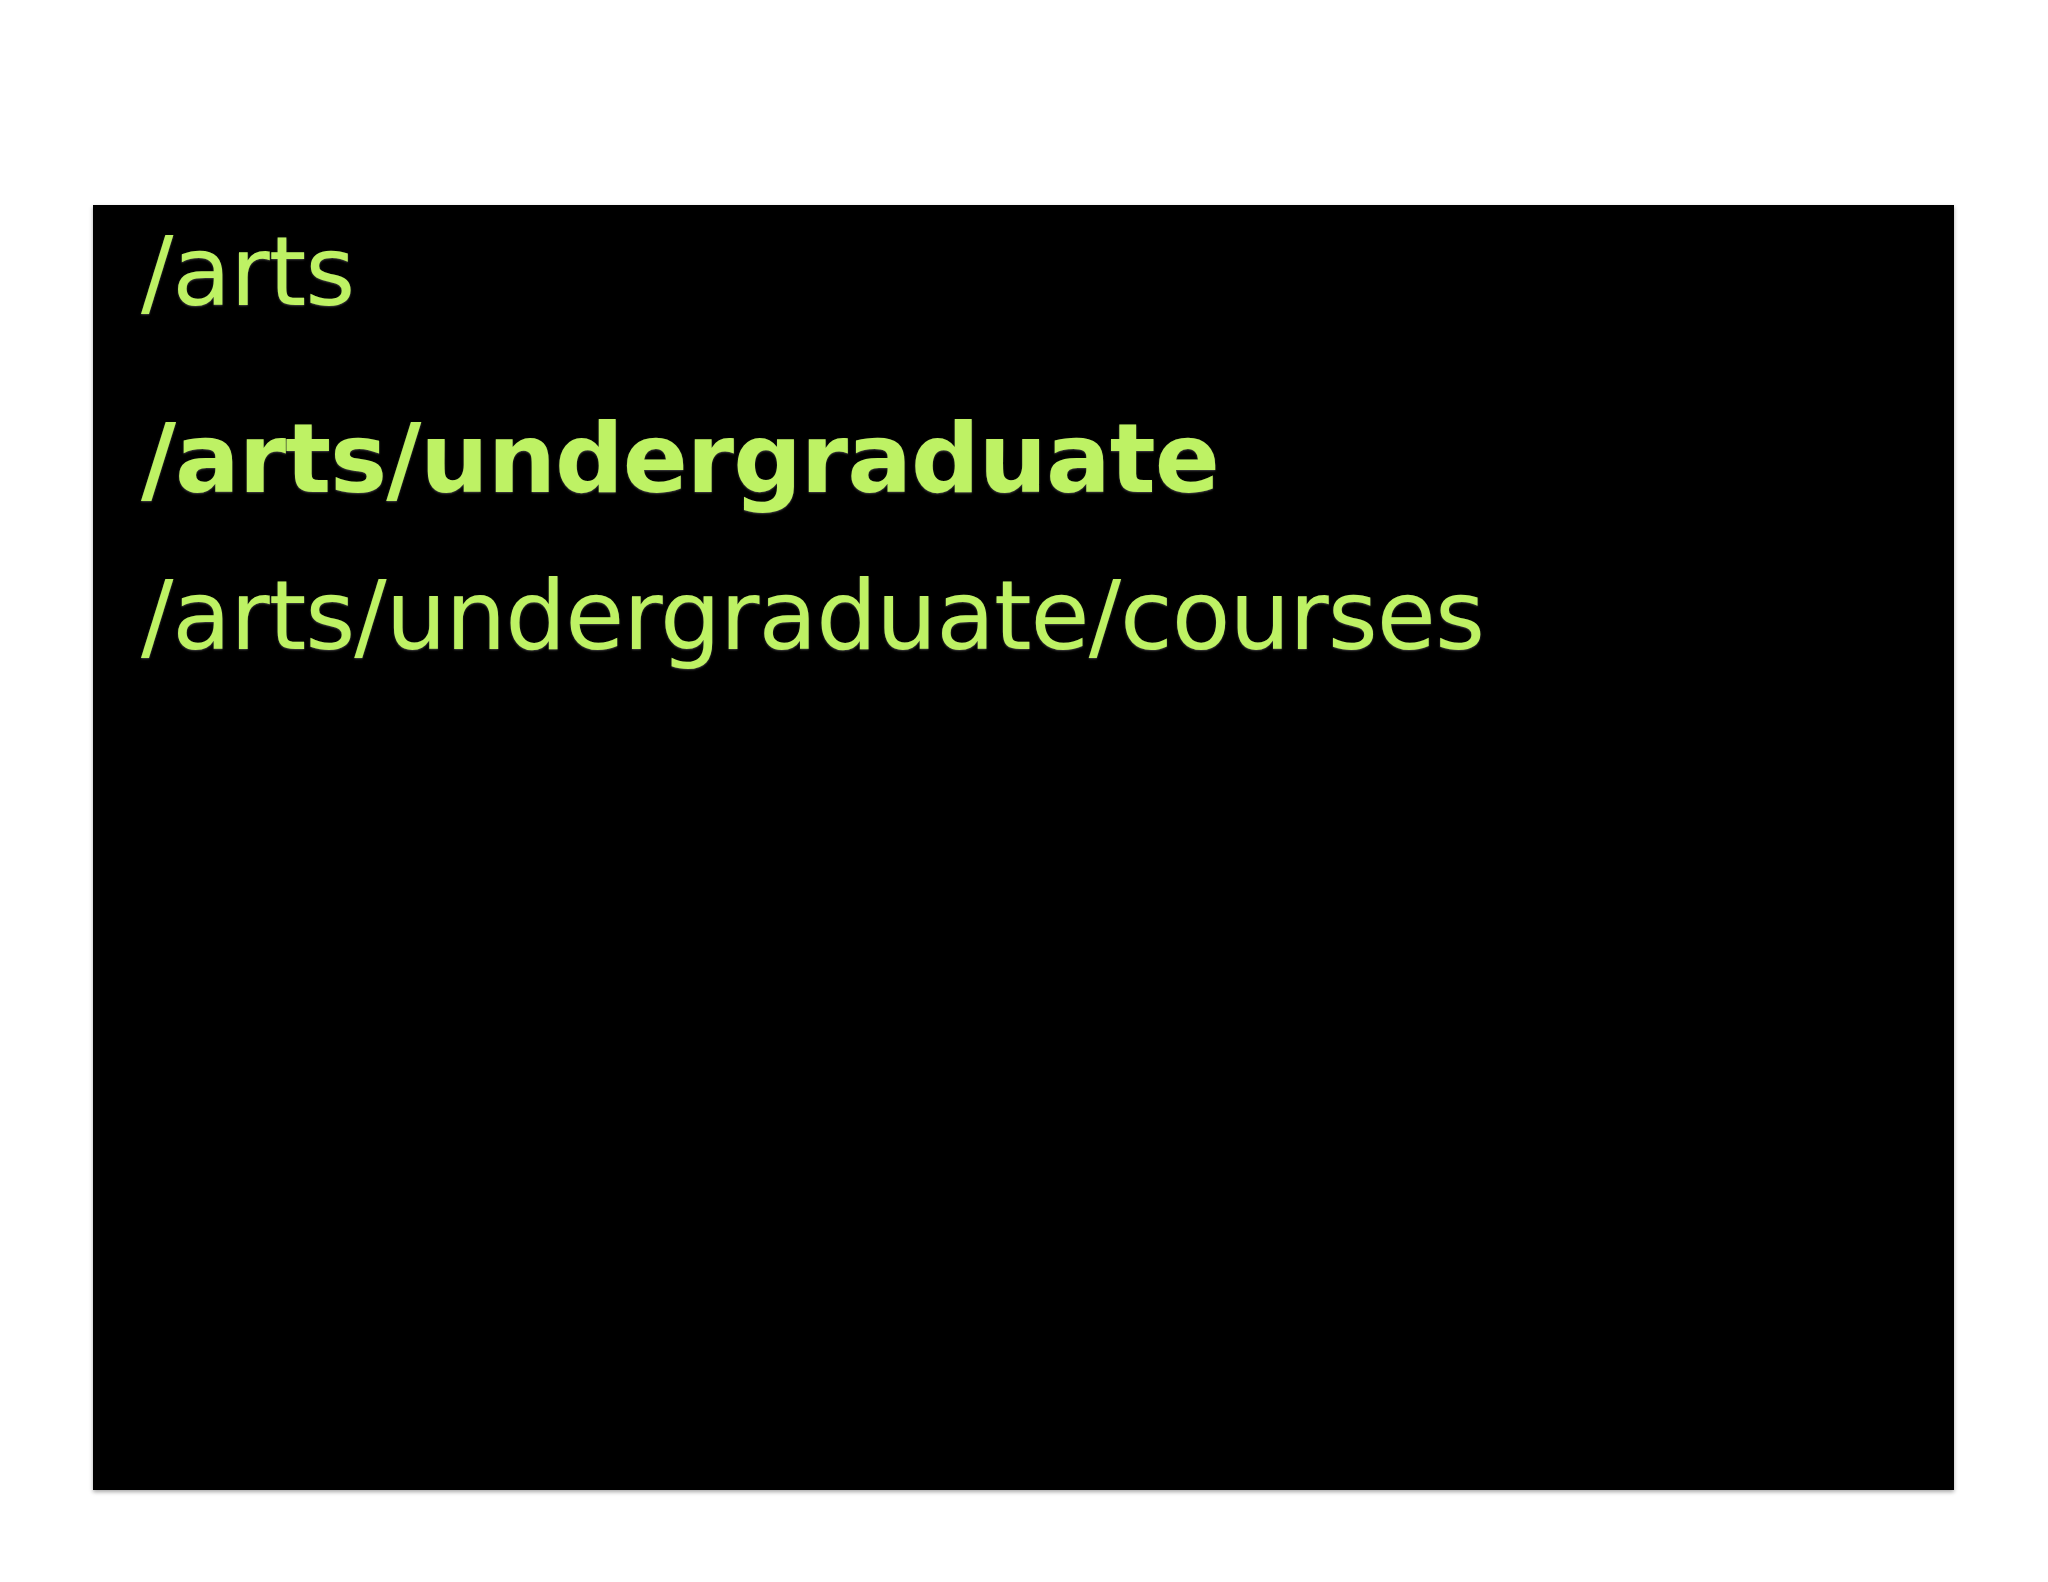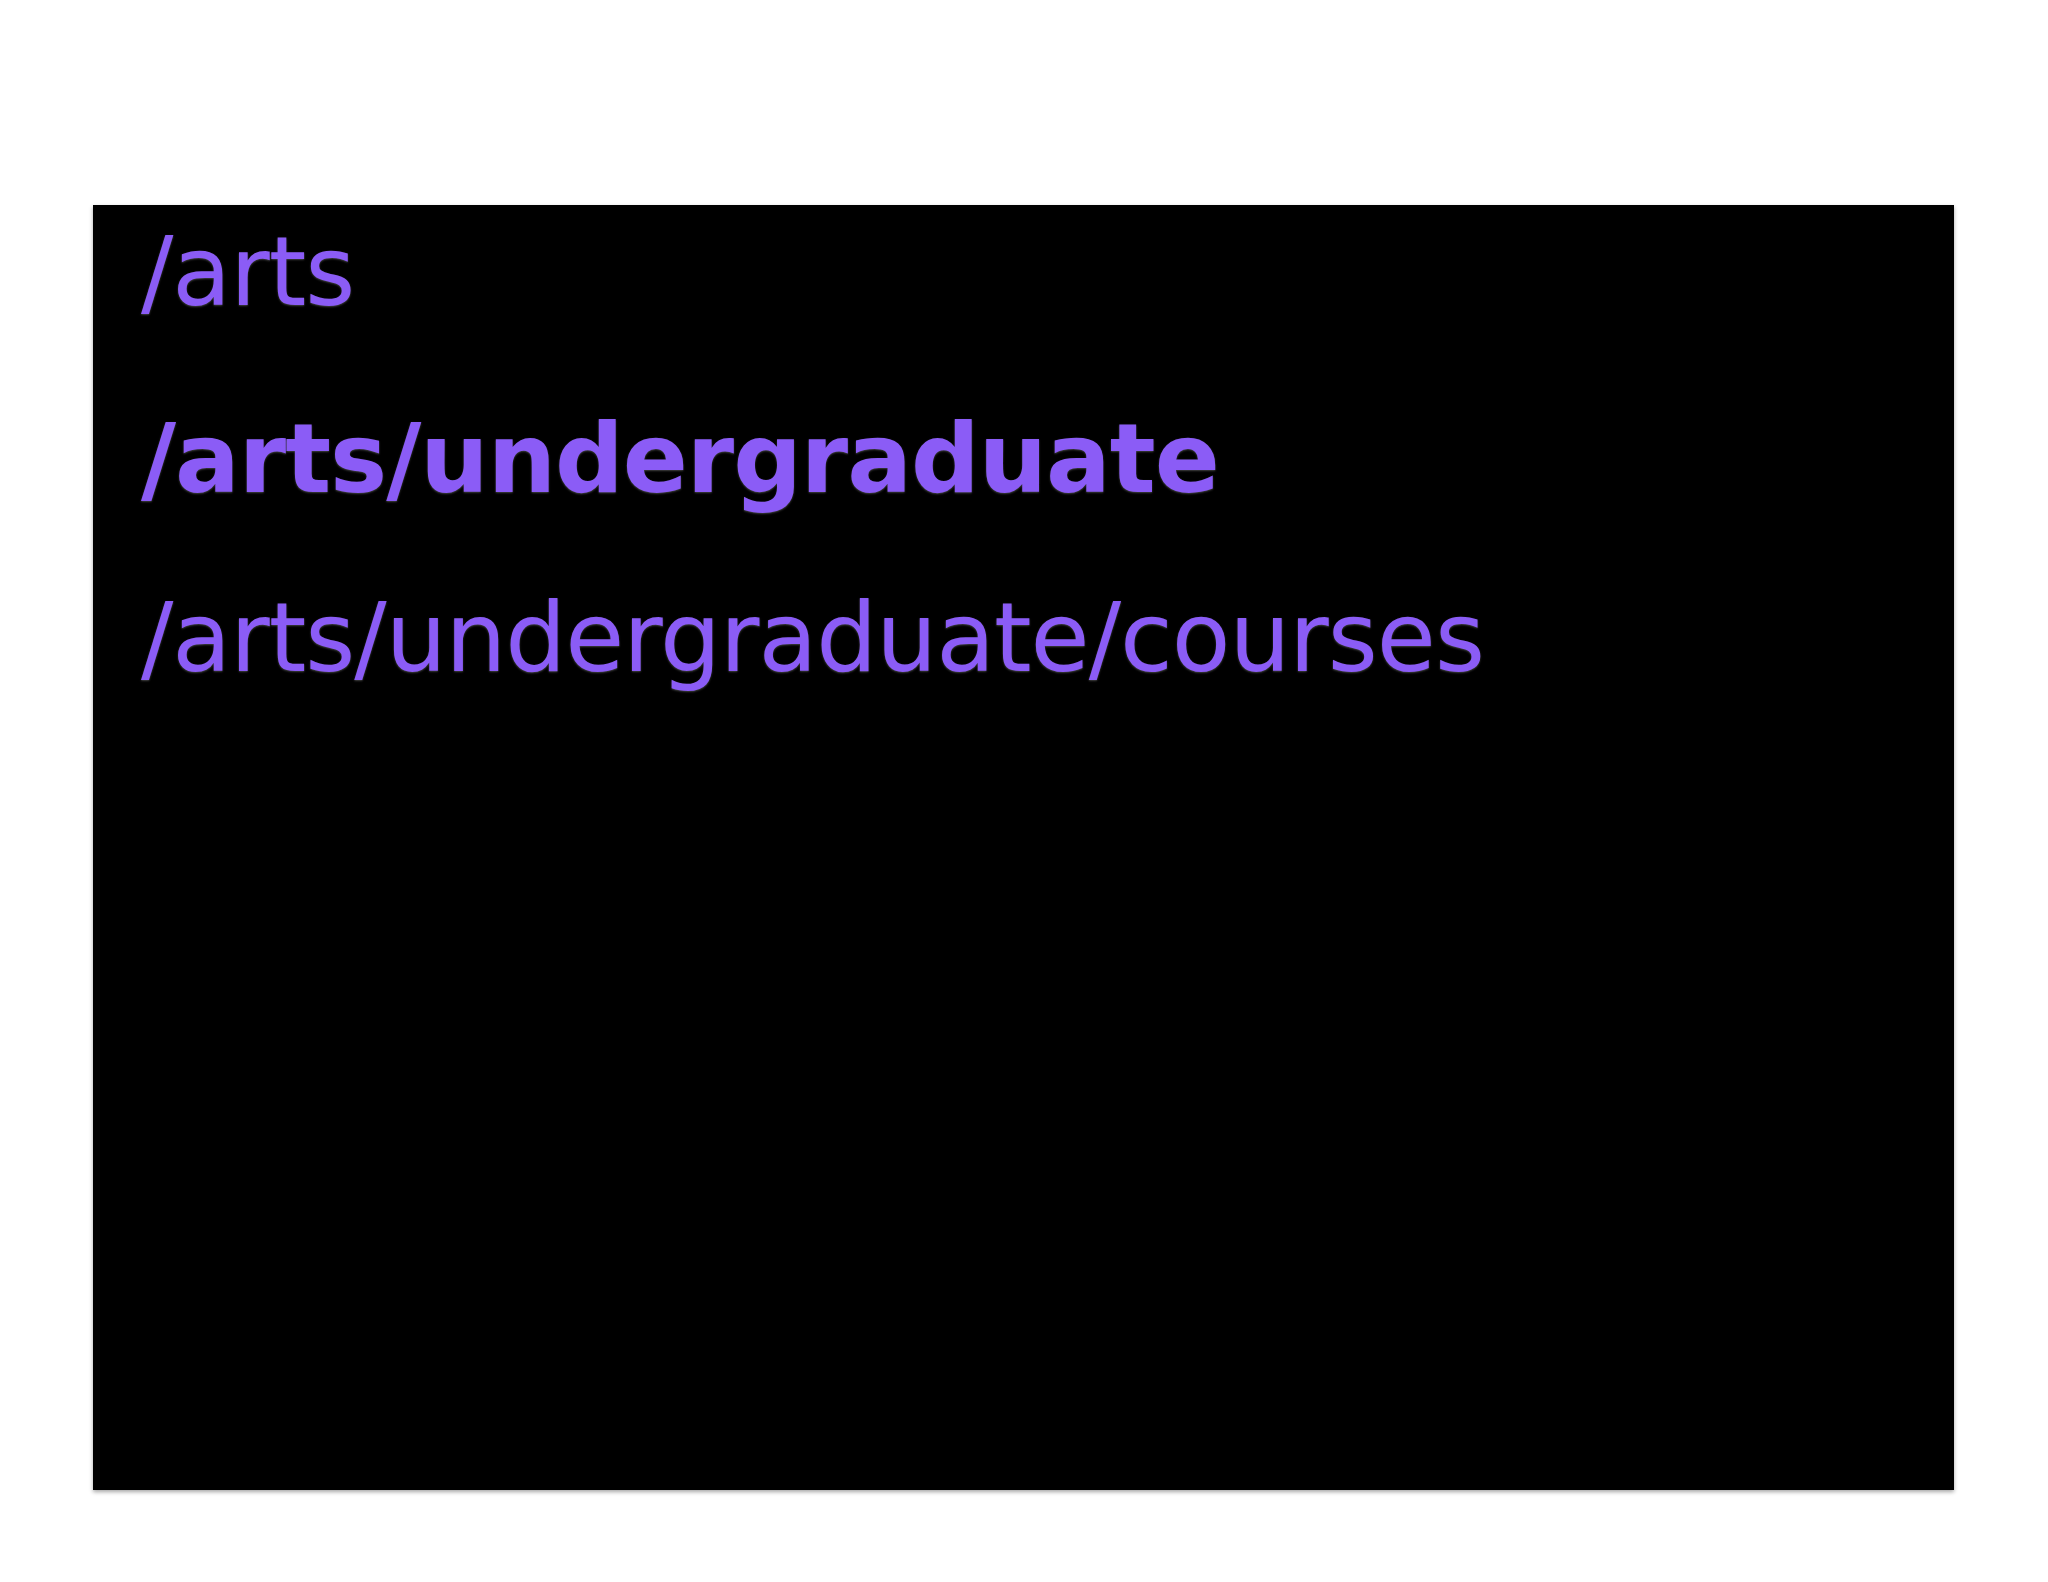--- a/index.html
+++ b/index.html
@@ -62,33 +62,33 @@
     top: 0;
     width: 100%;
     padding: 0;
     margin: 0;
     list-style: none;
   }
 
   .path-line {
     position: absolute;
     left: 48px;
-    color: #8b5cf6;
+    color: #bef264;
     font-family: "DejaVu Sans", sans-serif;
     font-size: 96px;
     line-height: 110px;
     font-weight: 400;
     white-space: nowrap;
     letter-spacing: -1px;
     text-shadow: 0 1px 2px rgba(255,255,255,0.25);
   }
 
   .path-line.l0 { top: 12px; }
   .path-line.l1 { top: 199px; font-weight: bold; }
-  .path-line.l2 { top: 378px; }
+  .path-line.l2 { top: 356px; }
 
 </style>
 </head>
 <body>
 
 <div id="slide">
 
 
   <div id="code-panel">
     <ul id="path-list">

